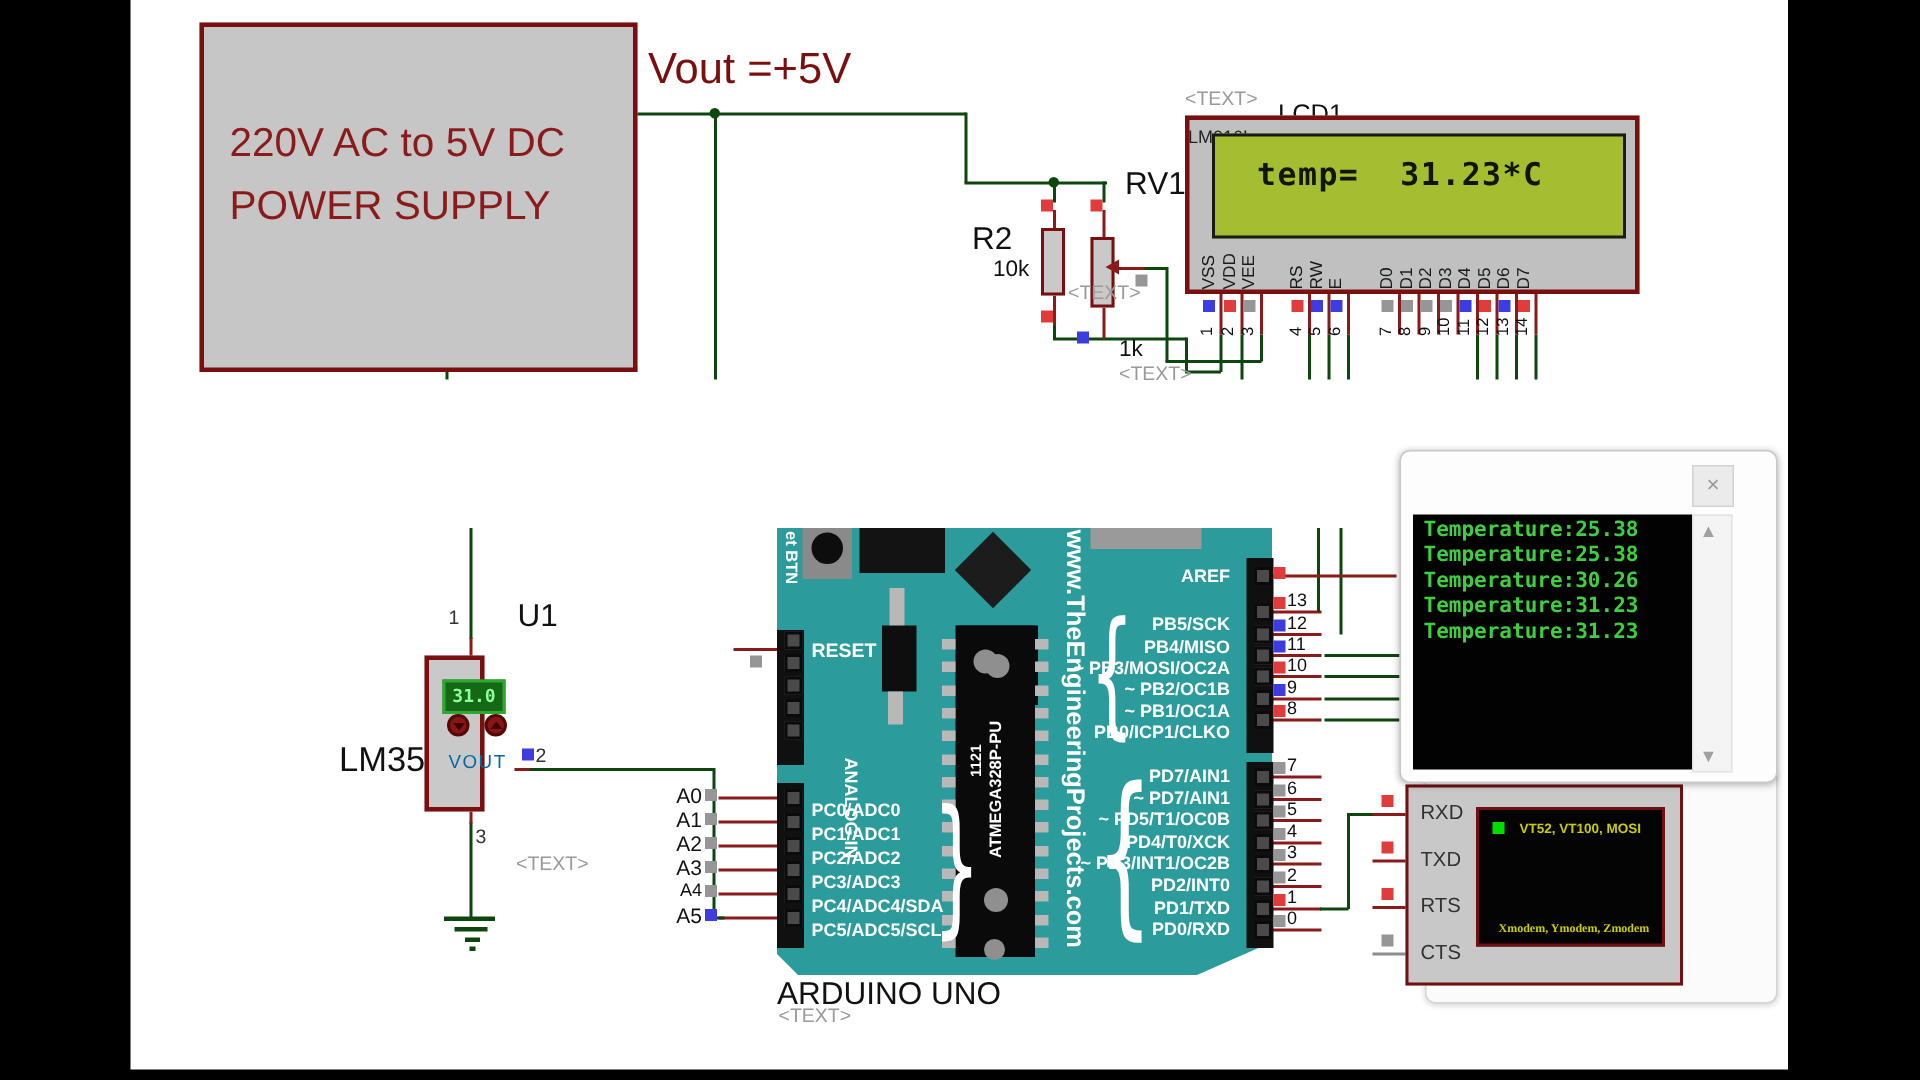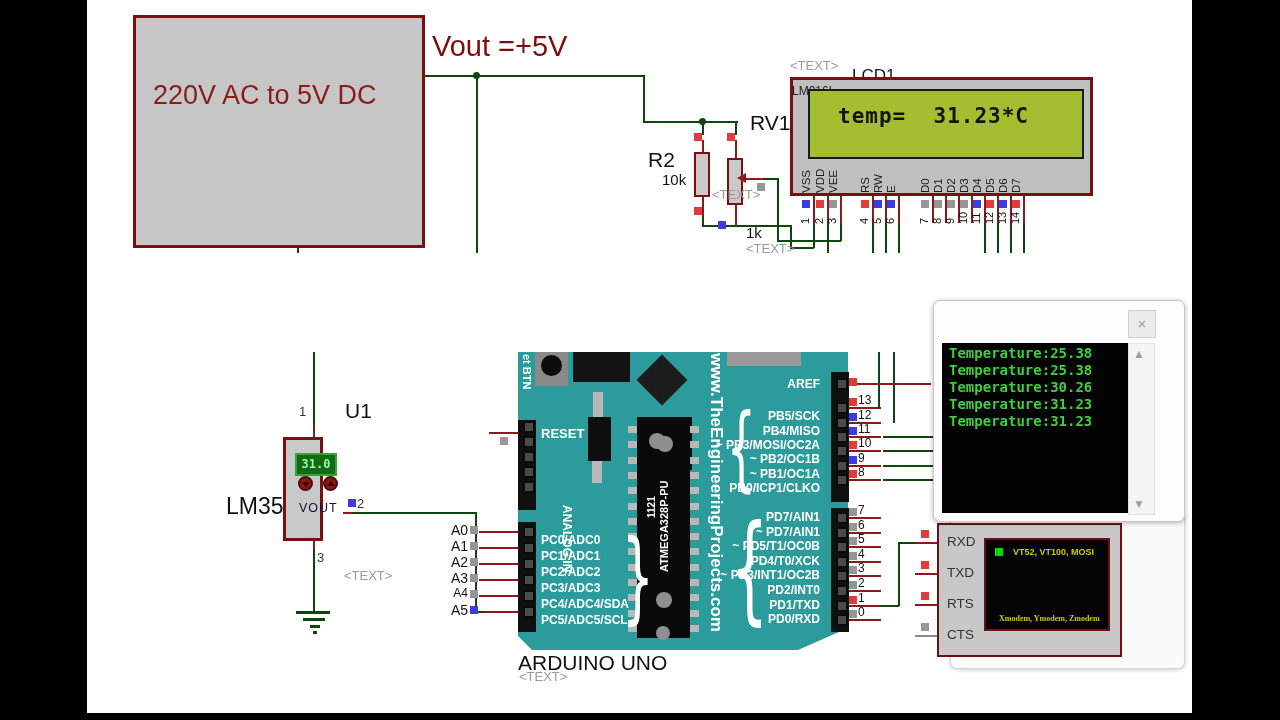--- a/index.html
+++ b/index.html
@@ -73,20 +73,21 @@
   .tri{position:absolute;width:0;height:0;}
 </style>
 </head>
 <body>
 
 <div class="stage">
   <div class="canvas"></div>
 
   <div class="psu">
     <div style="left:17px;top:62px;">220V AC to 5V DC</div>
+    <div style="left:17px;top:104px;">POWER SUPPLY</div>
   </div>
   <div class="netlbl" style="left:432px;top:30px;">Vout =+5V</div>
 
   <div class="txt" style="left:790px;top:58px;">&lt;TEXT&gt;</div>
   <div class="clabel" style="left:852px;top:66px;font-size:17px;">LCD1</div>
   <div class="lcd-body">
     <div style="position:absolute;left:-1px;top:4px;font-size:12px;color:#222;">LM016L</div>
     <div class="lcd-screen">
       <div class="lcd-text">temp=  31.23*C</div>
     </div>
@@ -161,21 +162,21 @@
   <div class="txt" style="left:746px;top:241px;">&lt;TEXT&gt;</div>
 
   <div class="clabel" style="left:345px;top:399px;font-size:21px;">U1</div>
   <div class="clabel" style="left:226px;top:493px;font-size:23px;">LM35</div>
   <div class="lm-body">
     <div class="lm-disp">31.0</div>
     <div class="lm-btn" style="left:12px;top:36px;"></div>
     <div class="tri" style="left:16px;top:42px;border-left:4px solid transparent;border-right:4px solid transparent;border-top:5px solid #3a0404;"></div>
     <div class="lm-btn" style="left:37px;top:36px;"></div>
     <div class="tri" style="left:41px;top:41px;border-left:4px solid transparent;border-right:4px solid transparent;border-bottom:5px solid #3a0404;"></div>
-    <div style="position:absolute;left:13px;top:61px;color:#0f172a;font-size:12.5px;letter-spacing:1px;">VOUT</div>
+    <div style="position:absolute;left:13px;top:61px;color:#0369a1;font-size:12.5px;letter-spacing:1px;">VOUT</div>
   </div>
   <div class="clabel" style="left:299px;top:404px;font-size:13px;color:#333;">1</div>
   <div class="clabel" style="left:357px;top:496px;font-size:13px;color:#333;">2</div>
   <div class="clabel" style="left:317px;top:550px;font-size:13px;color:#333;">3</div>
   <div class="txt" style="left:344px;top:568px;">&lt;TEXT&gt;</div>
 
   <div class="board">
 
     <div class="abs" style="left:17px;top:0;width:33px;height:34px;background:#8a8a8a;z-index:4;"></div>
     <div class="abs" style="left:23px;top:3px;width:21px;height:21px;border-radius:50%;background:#0d0d0d;z-index:5;"></div>

